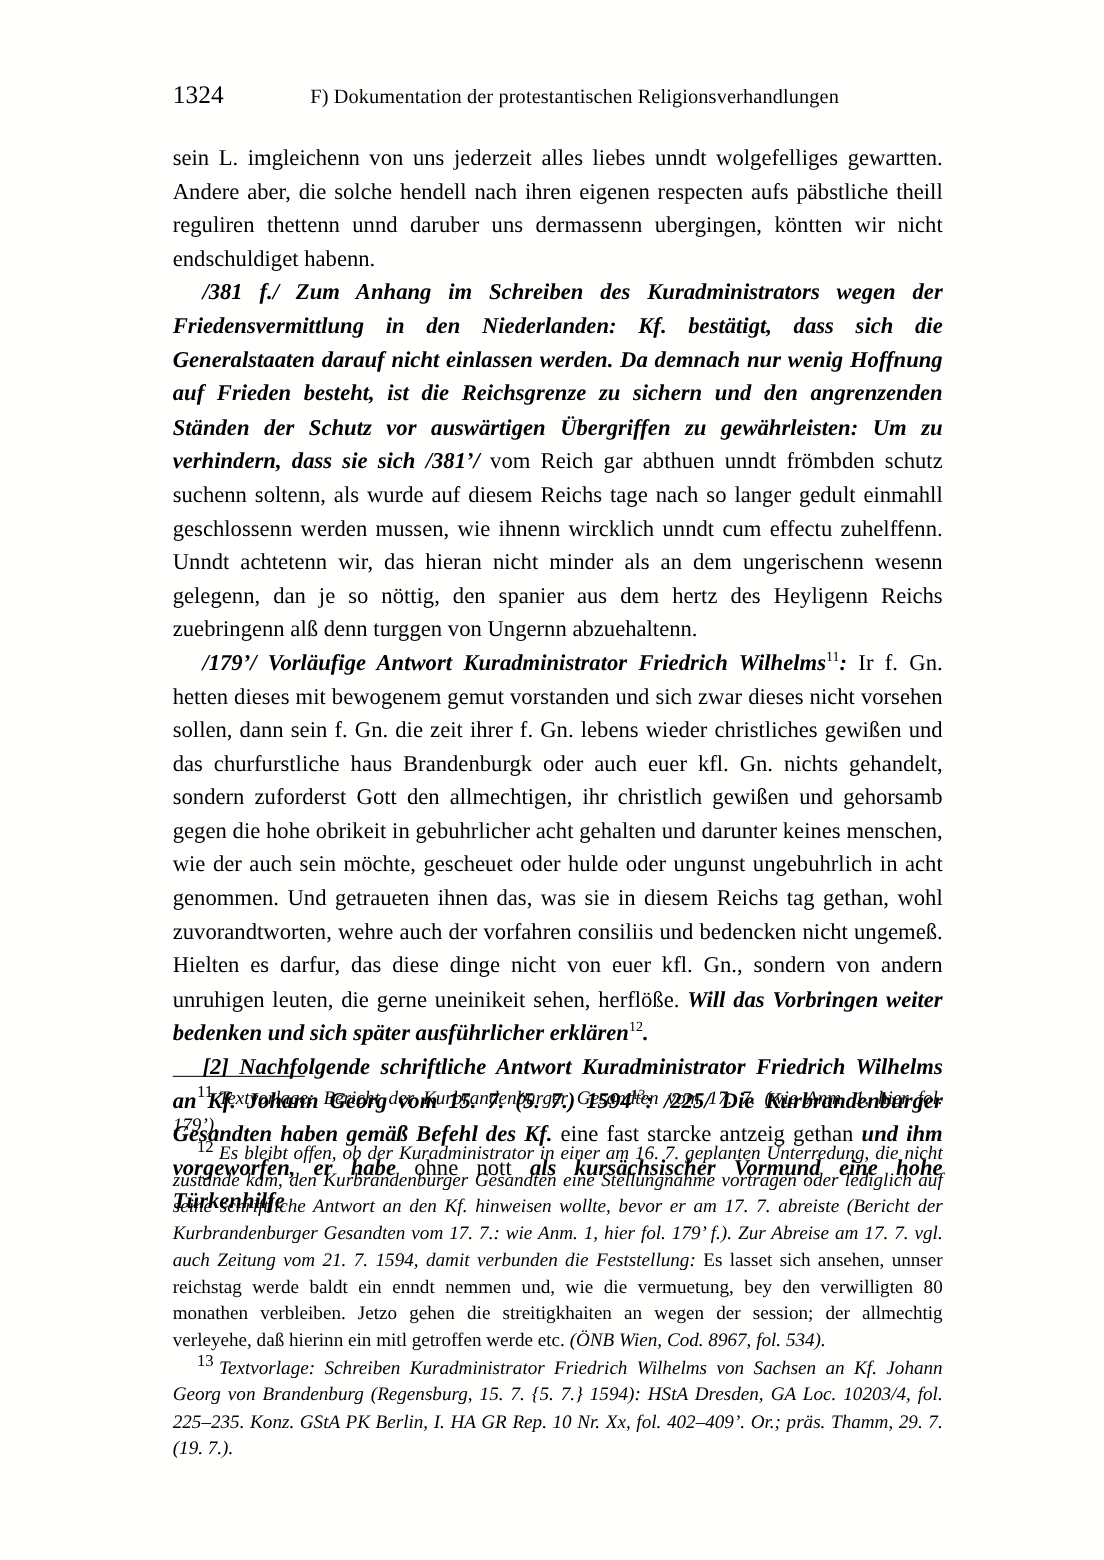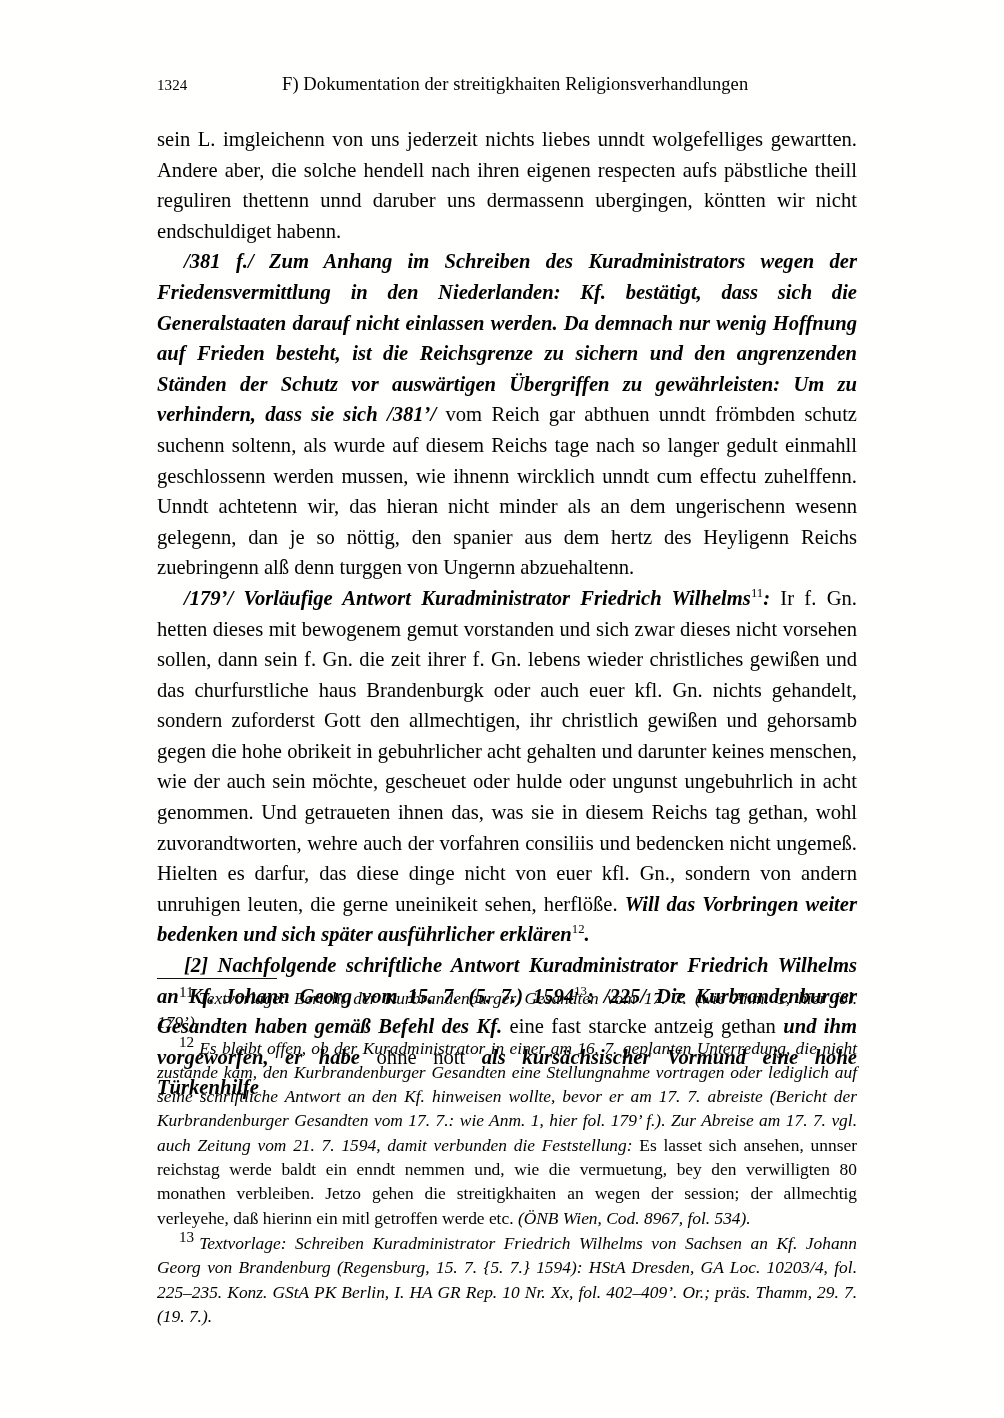--- a/index.html
+++ b/index.html
@@ -30,21 +30,21 @@
   .runhead {
     display: flex;
     align-items: baseline;
     font-size: 19.5px;
     letter-spacing: 0.1px;
     margin-bottom: 29px;
   }
   .runhead .folio {
     width: 125px;
     flex: 0 0 125px;
-    font-size: 15px;
+    font-size: 23px;
   }
   .runhead .rh-title {
     font-size: 18.5px;
   }
   
   .body-text {
     font-size: 20.6px;
     line-height: 30.6px;
     text-align: justify;
     text-justify: inter-word;
@@ -96,26 +96,26 @@
 </style>
 </head>
 <body>
 
 <div class="page">
 
   <div class="content">
 
     <div class="runhead">
       <span class="folio">1324</span>
-      <span class="rh-title">F) Dokumentation der streitigkhaiten Religionsverhandlungen</span>
+      <span class="rh-title">F) Dokumentation der protestantischen Religionsverhandlungen</span>
     </div>
 
     <div class="body-text">
 
-      <p><span>sein L. imgleichenn von uns jederzeit nichts liebes unndt wolgefelliges gewartten. Andere aber, die solche hendell nach ihren eigenen respecten aufs päbstliche theill reguliren thettenn unnd daruber uns dermassenn ubergingen, köntten wir nicht endschuldiget habenn.</span></p>
+      <p><span>sein L. imgleichenn von uns jederzeit alles liebes unndt wolgefelliges gewartten. Andere aber, die solche hendell nach ihren eigenen respecten aufs päbstliche theill reguliren thettenn unnd daruber uns dermassenn ubergingen, köntten wir nicht endschuldiget habenn.</span></p>
 
       <p class="indent"><span class="it">/381 f./ Zum Anhang im Schreiben des Kuradministrators wegen der Friedensvermittlung in den Niederlanden: Kf. bestätigt, dass sich die Generalstaaten darauf nicht einlassen werden. Da demnach nur wenig Hoffnung auf Frieden besteht, ist die Reichsgrenze zu sichern und den angrenzenden Ständen der Schutz vor auswärtigen Übergriffen zu gewährleisten: Um zu verhindern, dass sie sich </span><span class="it">/381’/</span><span> vom Reich gar abthuen unndt frömbden schutz suchenn soltenn, als wurde auf diesem Reichs tage nach so langer gedult einmahll geschlossenn werden mussen, wie ihnenn wircklich unndt cum effectu zuhelffenn. Unndt achtetenn wir, das hieran nicht minder als an dem ungerischenn wesenn gelegenn, dan je so nöttig, den spanier aus dem hertz des Heyligenn Reichs zuebringenn alß denn turggen von Ungernn abzuehaltenn.</span></p>
 
       <p class="indent"><span class="it">/179’/ Vorläufige Antwort Kuradministrator Friedrich Wilhelms</span><sup class="fn">11</sup><span class="it">:</span><span> Ir f. Gn. hetten dieses mit bewogenem gemut vorstanden und sich zwar dieses nicht vorsehen sollen, dann sein f. Gn. die zeit ihrer f. Gn. lebens wieder christliches gewißen und das churfurstliche haus Brandenburgk oder auch euer kfl. Gn. nichts gehandelt, sondern zuforderst Gott den allmechtigen, ihr christlich gewißen und gehorsamb gegen die hohe obrikeit in gebuhrlicher acht gehalten und darunter keines menschen, wie der auch sein möchte, gescheuet oder hulde oder ungunst ungebuhrlich in acht genommen. Und getraueten ihnen das, was sie in diesem Reichs tag gethan, wohl zuvorandtworten, wehre auch der vorfahren consiliis und bedencken nicht ungemeß. Hielten es darfur, das diese dinge nicht von euer kfl. Gn., sondern von andern unruhigen leuten, die gerne uneinikeit sehen, herflöße. </span><span class="it">Will das Vorbringen weiter bedenken und sich später ausführlicher erklären</span><sup class="fn">12</sup><span class="it">.</span></p>
 
       <p class="indent"><span class="it">[2] Nachfolgende schriftliche Antwort Kuradministrator Friedrich Wilhelms an Kf. Johann Georg vom 15. 7. (5. 7.) 1594</span><sup class="fn">13</sup><span class="it">: /225/ Die Kurbrandenburger Gesandten haben gemäß Befehl des Kf.</span><span> eine fast starcke antzeig gethan </span><span class="it">und ihm vorgeworfen, er habe</span><span> ohne nott </span><span class="it">als kursächsischer Vormund eine hohe Türkenhilfe</span></p>
 
     </div>
   </div>
 

